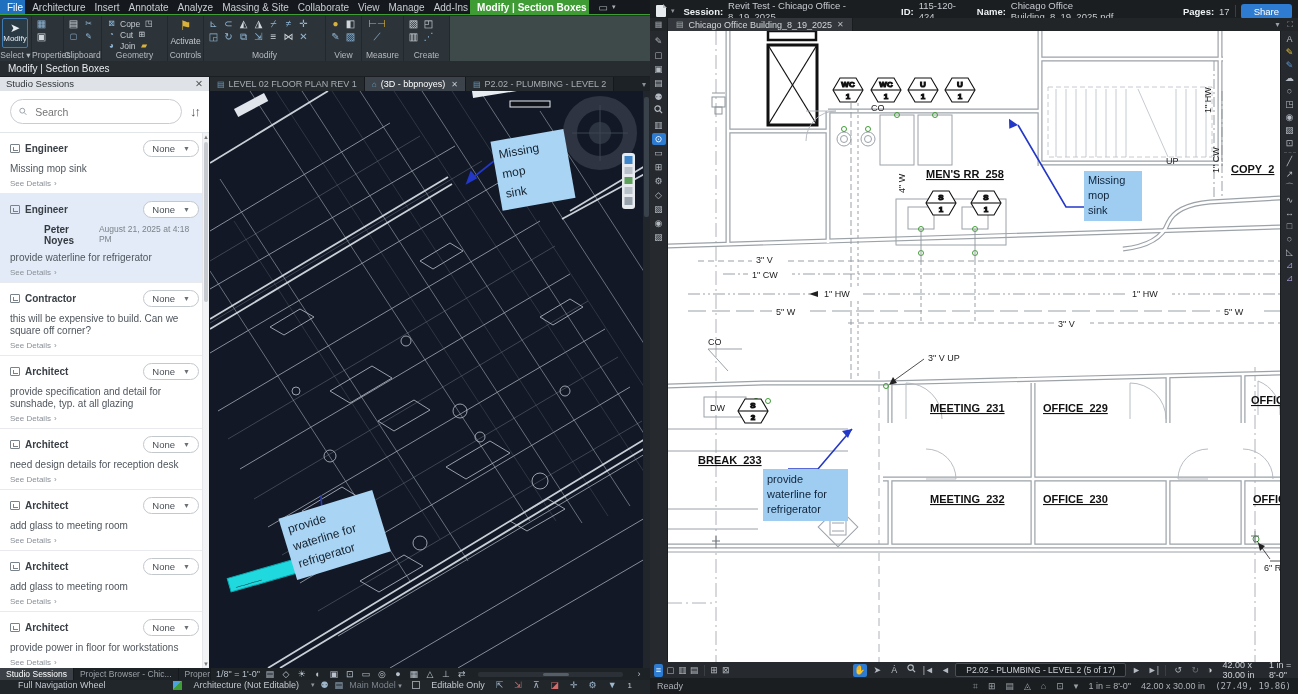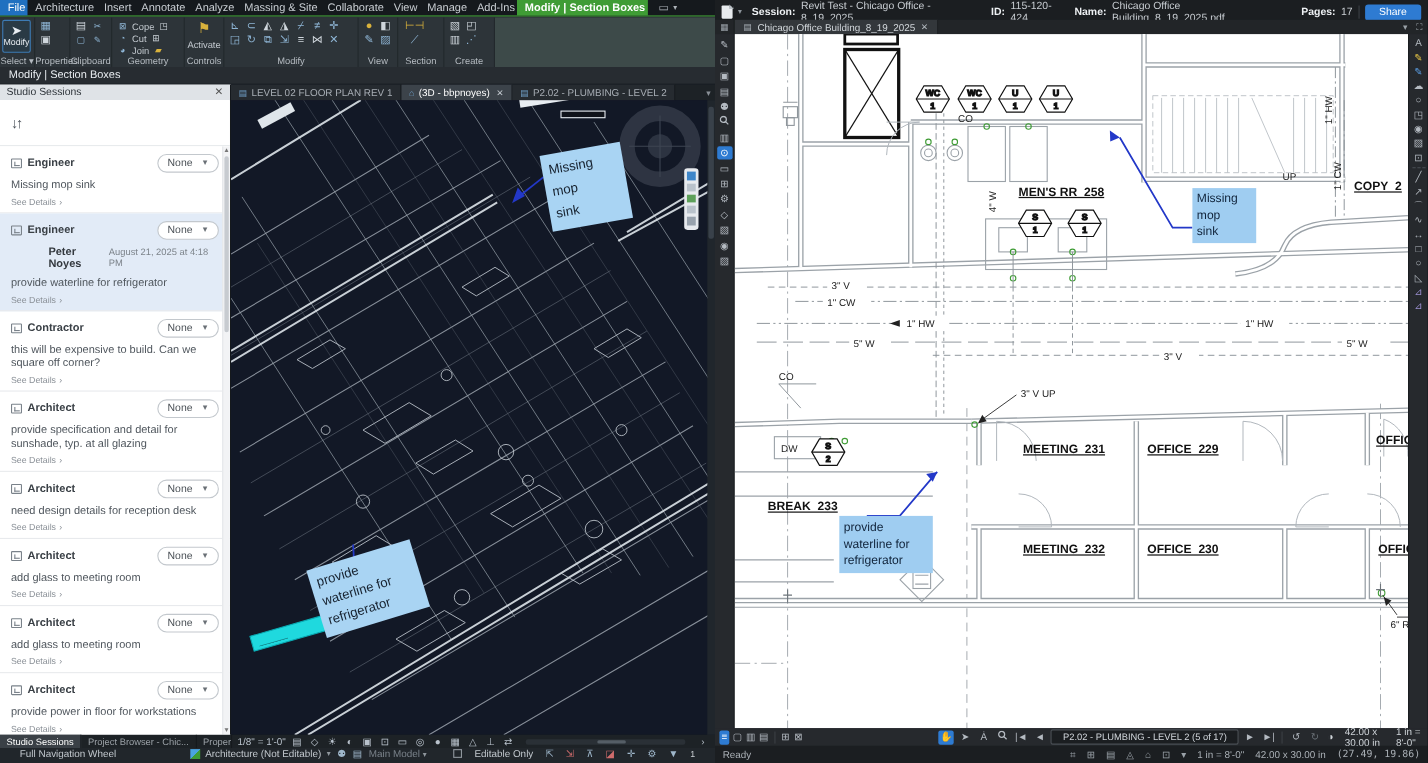--- a/index.html
+++ b/index.html
@@ -70,21 +70,21 @@
   
   .rv-bottomrow{position:absolute;left:0;top:668px;width:650px;height:12px;display:flex;}
   .ptabs{width:210px;background:#1d2226;display:flex;font-size:8.5px;color:#9aa0a6;}
   .ptab{padding:0 6px;line-height:12px;white-space:nowrap;border-right:1px solid #15191d;}
   .ptab.act{background:#3a4046;color:#fff;}
   .viewbar{flex:1;background:#1d2226;display:flex;align-items:center;gap:4px;padding:0 5px;color:#b9c2cc;font-size:9px;border-left:1px solid #15191d;}
   .viewbar .vi{font-size:9px;line-height:12px;width:12px;text-align:center;}
   .viewbar .sb{flex:1;height:5px;background:#2a3036;border-radius:2px;position:relative;margin:0 6px;}
   .viewbar .sb i{position:absolute;left:45%;width:26px;top:1px;bottom:1px;background:#555e66;border-radius:2px;}
   .rv-status{position:absolute;left:0;top:680px;width:650px;height:14px;background:#21262b;color:#c2c8ce;font-size:9px;display:flex;align-items:flex-start;padding:0 18px;gap:6px;}
-  .rv-status .ws{display:flex;align-items:center;gap:5px;margin-left:61px;}
+  .rv-status .ws{display:flex;align-items:center;gap:12px;margin-left:61px;}
   .cube-ic{width:9px;height:9px;background:linear-gradient(135deg,#4aa3e0 50%,#3f9c35 50%);}
   .rv-status .dd{color:#8f969d;font-size:7px;}
   .rv-status .muted{color:#7b838b;}
   .rv-status .chk{width:8px;height:8px;border:1px solid #8f969d;display:inline-block;}
   .rv-status .right{margin-left:auto;display:flex;align-items:center;gap:11px;}
   .rv-status .fi{color:#9fb7cb;font-size:9px;}
   .rv-status .cnt{font-size:8px;color:#c9ced3;}
 
   
   .bb{position:absolute;left:650px;top:0;width:648px;height:694px;background:#26292d;}
@@ -233,21 +233,21 @@
           <span class="ri">✎</span>
           <span class="ri">▨</span>
         </div>
         <div class="cap">View</div>
       </div>
       <div class="rpanel" style="width:42px;">
         <div class="icons">
           <span class="ri y" style="width:24px;">⊢⊣</span>
           <span class="ri" style="width:24px;">⟋</span>
         </div>
-        <div class="cap">Section</div>
+        <div class="cap">Measure</div>
       </div>
       <div class="rpanel" style="width:46px;">
         <div class="icons">
           <span class="ri w">▧</span>
           <span class="ri w">◰</span>
           <span class="ri w">▥</span>
           <span class="ri">⋰</span>
         </div>
         <div class="cap">Create</div>
       </div>
@@ -255,20 +255,27 @@
     </div>
 
     <div class="rv-context">Modify | Section Boxes</div>
 
     <div class="sess">
       <div class="sess-title">
         <span>Studio Sessions</span>
         <span class="x">✕</span>
       </div>
       <div class="sess-search">
+        <div class="search-box">
+          <svg width="9" height="9" viewBox="0 0 10 10">
+              <circle cx="4" cy="4" r="3" fill="none" stroke="#9aa1a8" stroke-width="1.2"></circle>
+              <line x1="6.4" y1="6.4" x2="9" y2="9" stroke="#9aa1a8" stroke-width="1.2"></line>
+            </svg>
+          <input type="text" placeholder="Search" style="">
+        </div>
         <span class="sort-ic">↓↑</span>
       </div>
       <div class="sess-list">
 
         <div class="s-item">
           <div class="s-row">
               <span class="s-ico"></span>
               <span class="s-role">Engineer</span>
             <span class="s-pill">
                 <span>None</span>

